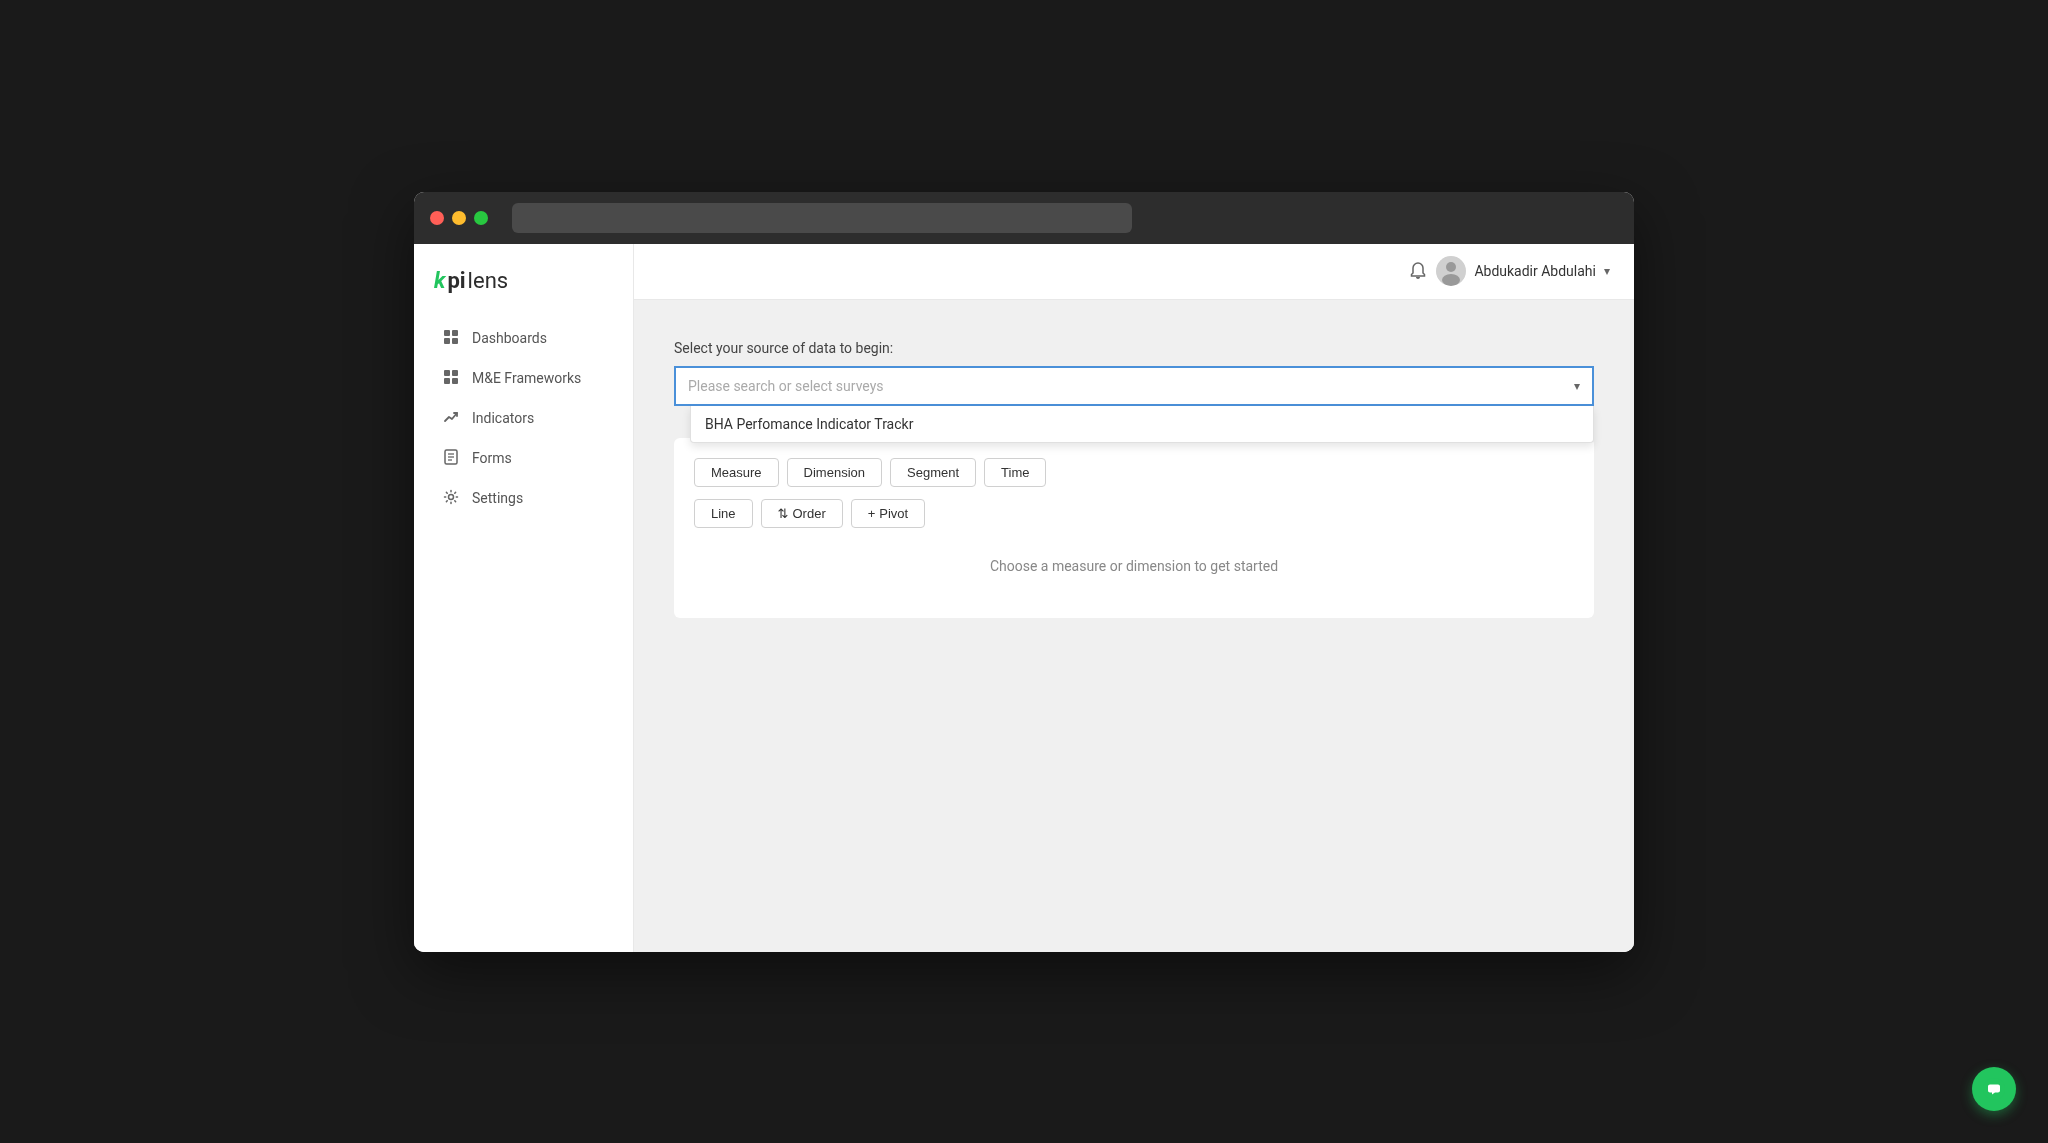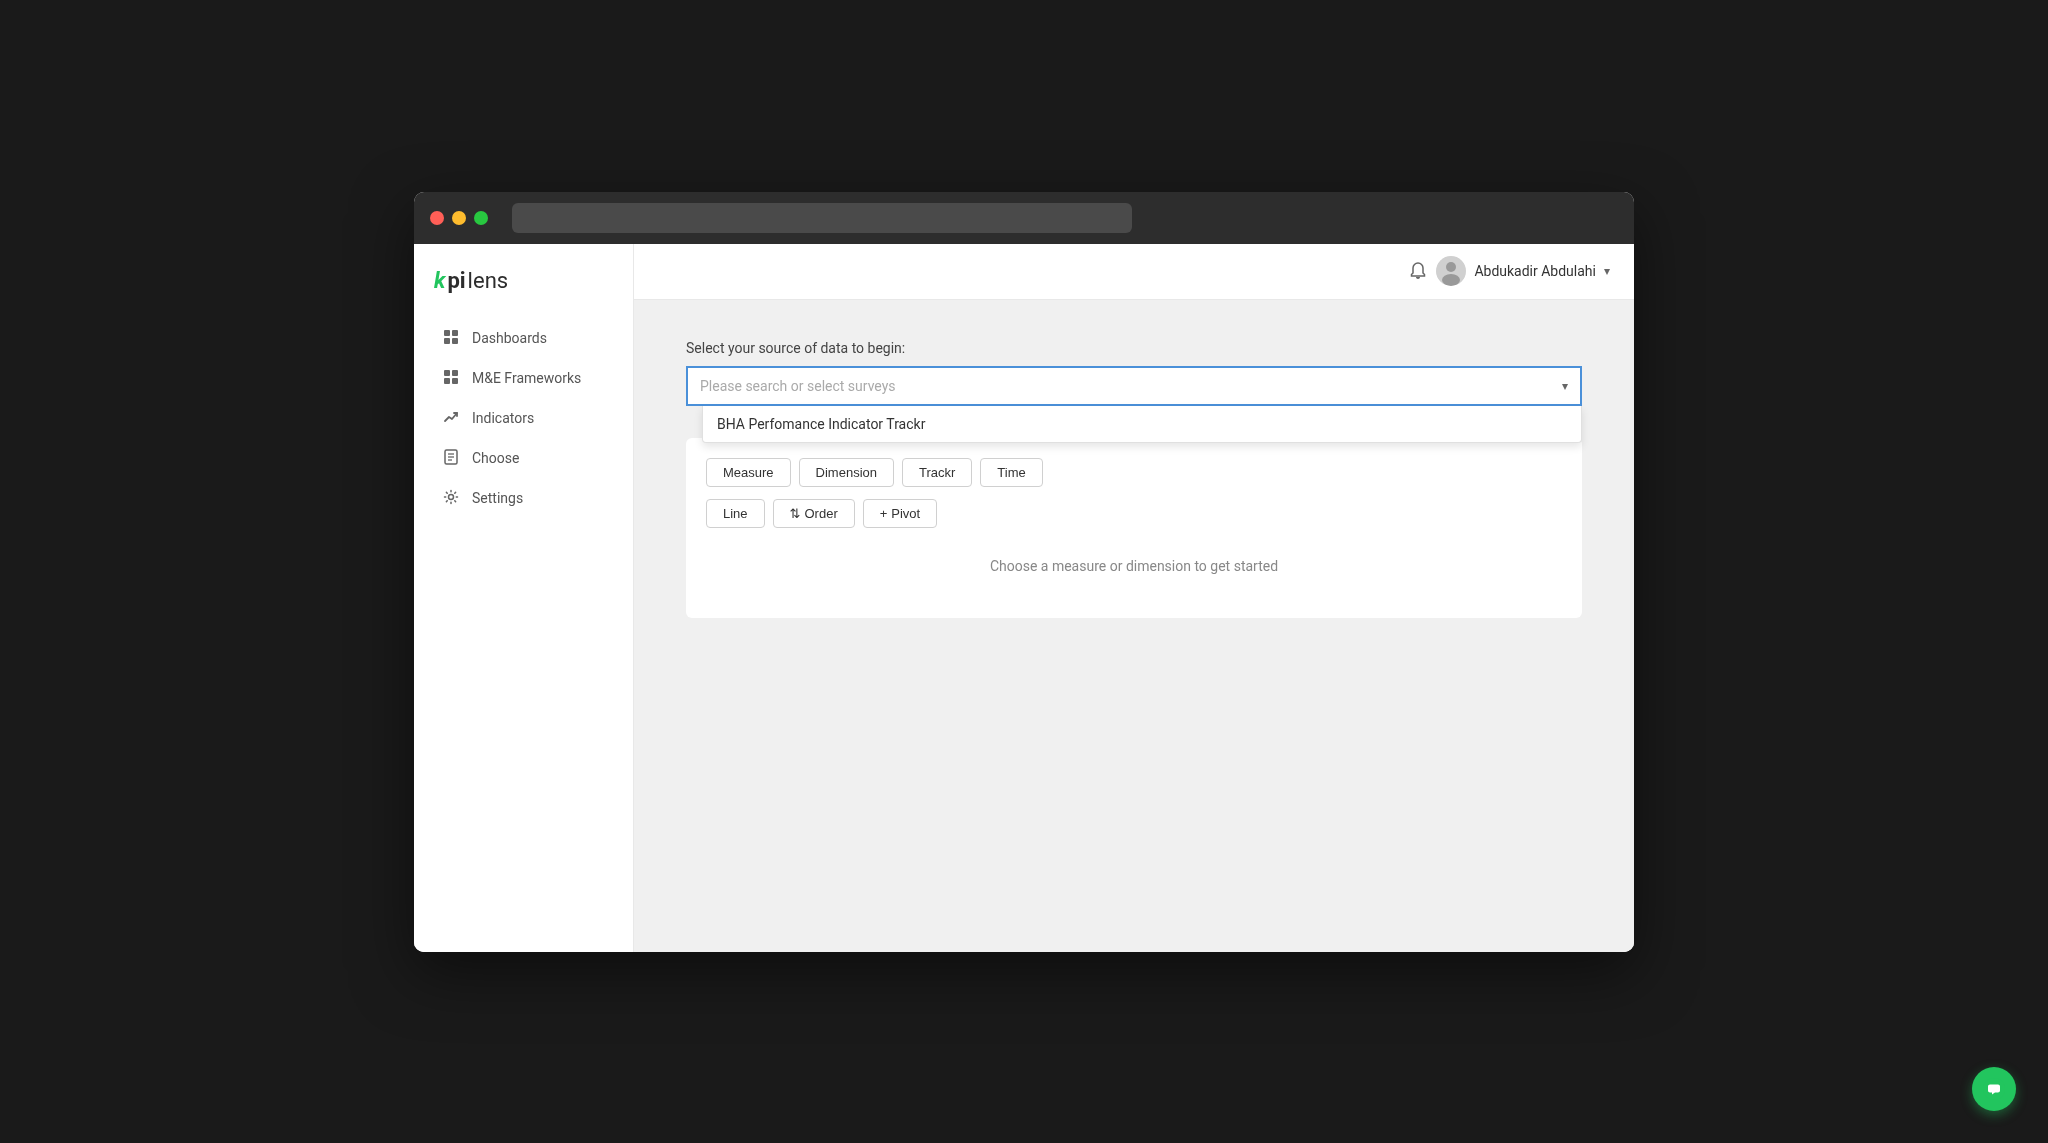--- a/index.html
+++ b/index.html
@@ -169,21 +169,21 @@
     }
 
     .chevron-down {
       font-size: 12px;
       color: #666;
     }
 
     
     .content-area {
       flex: 1;
-      padding: 40px 52px 40px;
+      padding: 40px 40px 40px;
       background: #f0f0f0;
       position: relative;
     }
 
     .source-label {
       font-size: 14px;
       color: #444;
       margin-bottom: 10px;
       font-weight: 400;
     }
@@ -361,21 +361,21 @@
 
       <div class="nav-item">
         <span class="nav-icon">
           <svg width="16" height="16" viewBox="0 0 16 16" fill="none">
             <rect x="2" y="1" width="12" height="14" rx="1.5" stroke="#666" stroke-width="1.5"></rect>
             <line x1="5" y1="5" x2="11" y2="5" stroke="#666" stroke-width="1.3"></line>
             <line x1="5" y1="8" x2="11" y2="8" stroke="#666" stroke-width="1.3"></line>
             <line x1="5" y1="11" x2="9" y2="11" stroke="#666" stroke-width="1.3"></line>
           </svg>
         </span>
-        <span>Choose</span>
+        <span>Forms</span>
       </div>
 
       <div class="nav-item">
         <span class="nav-icon">
           <svg width="16" height="16" viewBox="0 0 16 16" fill="none">
             <circle cx="8" cy="8" r="2.5" stroke="#666" stroke-width="1.5"></circle>
             <path d="M8 1.5v1.2M8 13.3v1.2M1.5 8h1.2M13.3 8h1.2M3.4 3.4l0.85 0.85M11.75 11.75l0.85 0.85M3.4 12.6l0.85-0.85M11.75 4.25l0.85-0.85" stroke="#666" stroke-width="1.5" stroke-linecap="round"></path>
           </svg>
         </span>
         <span>Settings</span>
@@ -414,21 +414,21 @@
           </div>
           <div class="dropdown-menu">
             <div class="dropdown-item">BHA Perfomance Indicator Trackr</div>
           </div>
         </div>
 
         <div class="chart-panel">
           <div class="chart-toolbar-top">
             <button class="toolbar-btn">Measure</button>
             <button class="toolbar-btn">Dimension</button>
-            <button class="toolbar-btn">Trackr</button>
+            <button class="toolbar-btn">Segment</button>
             <button class="toolbar-btn">Time</button>
           </div>
 
 
           <div class="chart-toolbar-bottom">
             <button class="toolbar-btn">Line</button>
             <button class="toolbar-btn">
               <span>⇅</span>
               <span>Order</span>
             </button>

